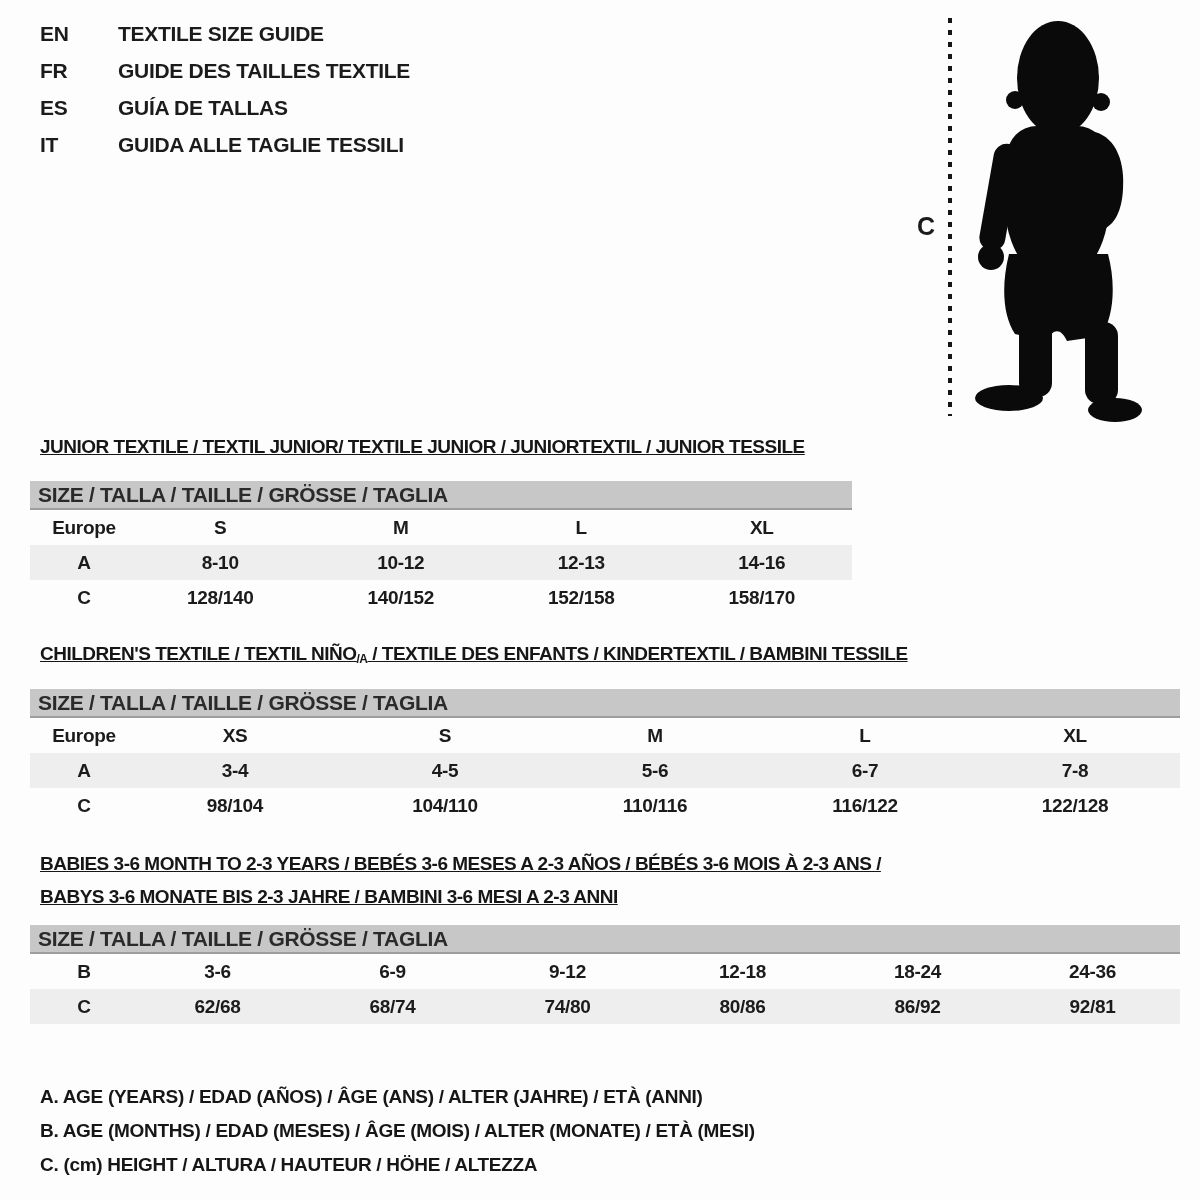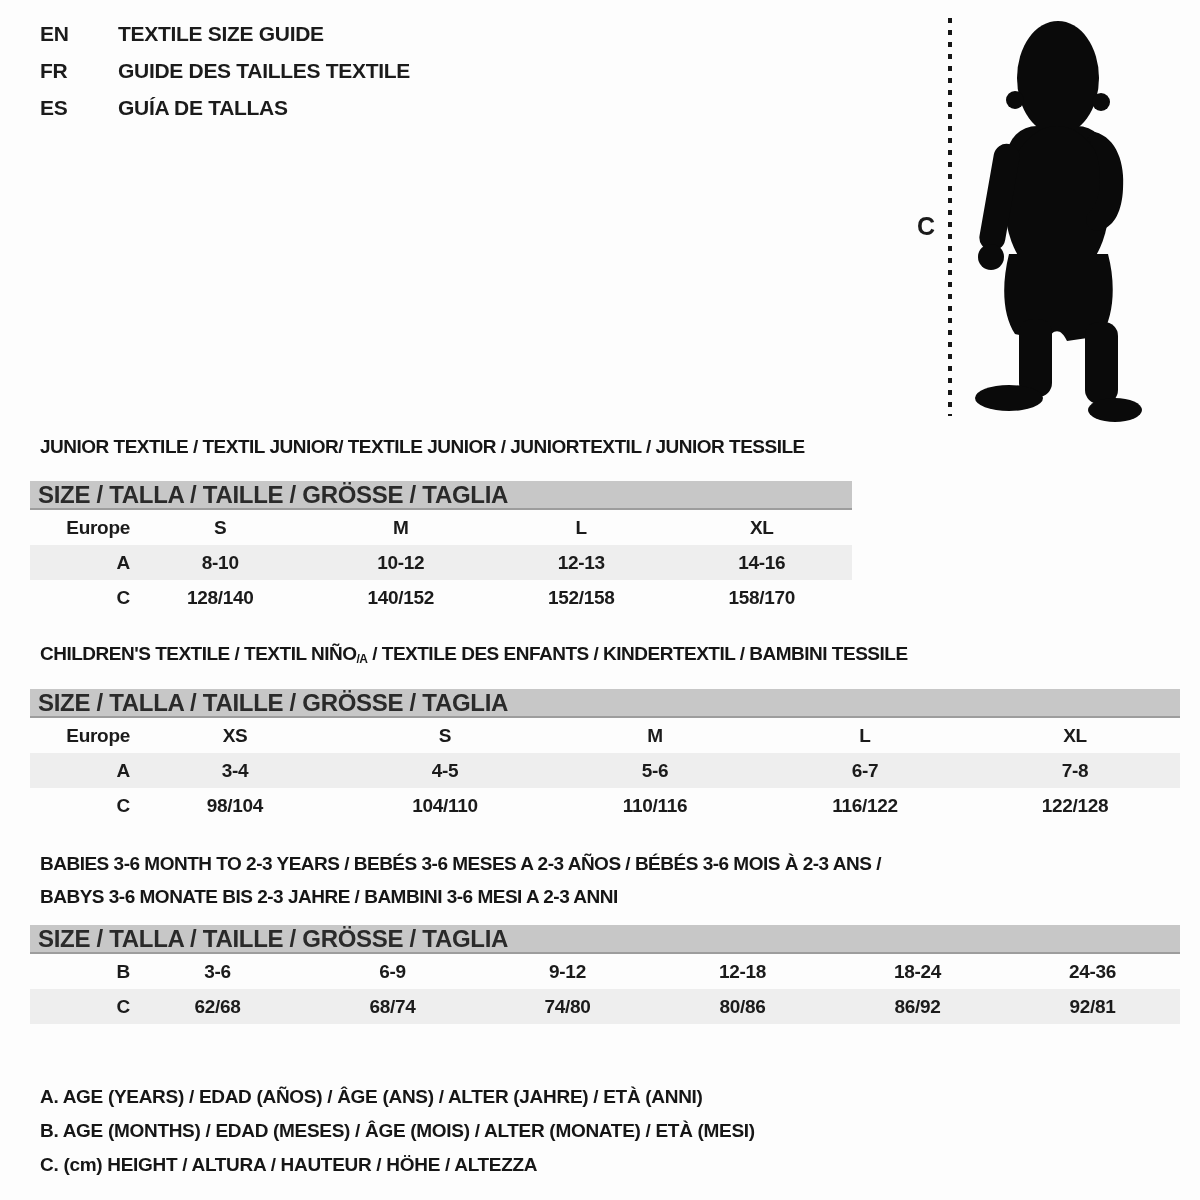--- a/index.html
+++ b/index.html
@@ -33,50 +33,51 @@
     position: absolute; left: 33px; top: 4px; width: 4px; height: 398px;
     background: repeating-linear-gradient(to bottom, #161616 0 5px, transparent 5px 12px);
   }
   .baby-svg { position: absolute; left: 52px; top: 0; }
 
   
   .sec-title {
     position: absolute; left: 40px;
     font-size: 19px; letter-spacing: -0.5px; white-space: nowrap;
     color: #161616;
+    text-decoration: underline;
   }
   .junior-title   { top: 436px; }
   .children-title { top: 643px; text-align: center; }
   .babies-title   { top: 847px; line-height: 33px; }
   .sub-sm { font-size: 12px; vertical-align: -3px; letter-spacing: -0.5px; }
 
   
   .tbl { position: absolute; left: 30px; }
   .junior-tbl   { top: 481px; width: 822px; }
   .children-tbl { top: 689px; width: 1150px; }
   .babies-tbl   { top: 925px; width: 1150px; }
 
   .band {
     height: 29px; line-height: 27px;
     background: #c7c7c7;
     border-bottom: 2px solid #9d9d9d;
     padding-left: 8px;
-    font-size: 24px; color: #2a2a2a;
+    font-size: 21px; color: #2a2a2a;
     white-space: nowrap;
   }
   .trow {
     display: grid;
     height: 35px; line-height: 35px;
     font-size: 19px;
     align-items: center;
   }
   .cols4 { grid-template-columns: 100px repeat(4, 1fr); }
   .cols5 { grid-template-columns: 100px repeat(5, 1fr); }
   .cols6 { grid-template-columns: 100px repeat(6, 1fr); }
-  .trow .lbl { padding-left: 8px; text-align: right; }
+  .trow .lbl { padding-left: 8px; text-align: center; }
   .trow .val { text-align: center; }
   .shaded { background: #eeeeee; }
 
   
   .legend { position: absolute; left: 40px; top: 1068px; margin-top: 12px; }
   .legend-line { height: 34px; line-height: 34px; font-size: 19px; white-space: nowrap; color: #161616; }
 </style>
 </head>
 <body>
 
@@ -85,20 +86,24 @@
     <span>EN</span>
     <span>TEXTILE SIZE GUIDE</span>
   </div>
   <div class="lang-row">
     <span>FR</span>
     <span>GUIDE DES TAILLES TEXTILE</span>
   </div>
   <div class="lang-row">
     <span>ES</span>
     <span>GUÍA DE TALLAS</span>
+  </div>
+  <div class="lang-row">
+    <span>IT</span>
+    <span>GUIDA ALLE TAGLIE TESSILI</span>
   </div>
 </section>
 
 <div class="figure-area">
   <span class="c-label">C</span>
   <div class="dash-line"></div>
   <svg class="baby-svg" width="178" height="412" viewBox="0 0 178 412" xmlns="http://www.w3.org/2000/svg">
     <g fill="#0a0a0a">
 
       <ellipse cx="91" cy="64" rx="41" ry="57"></ellipse>

